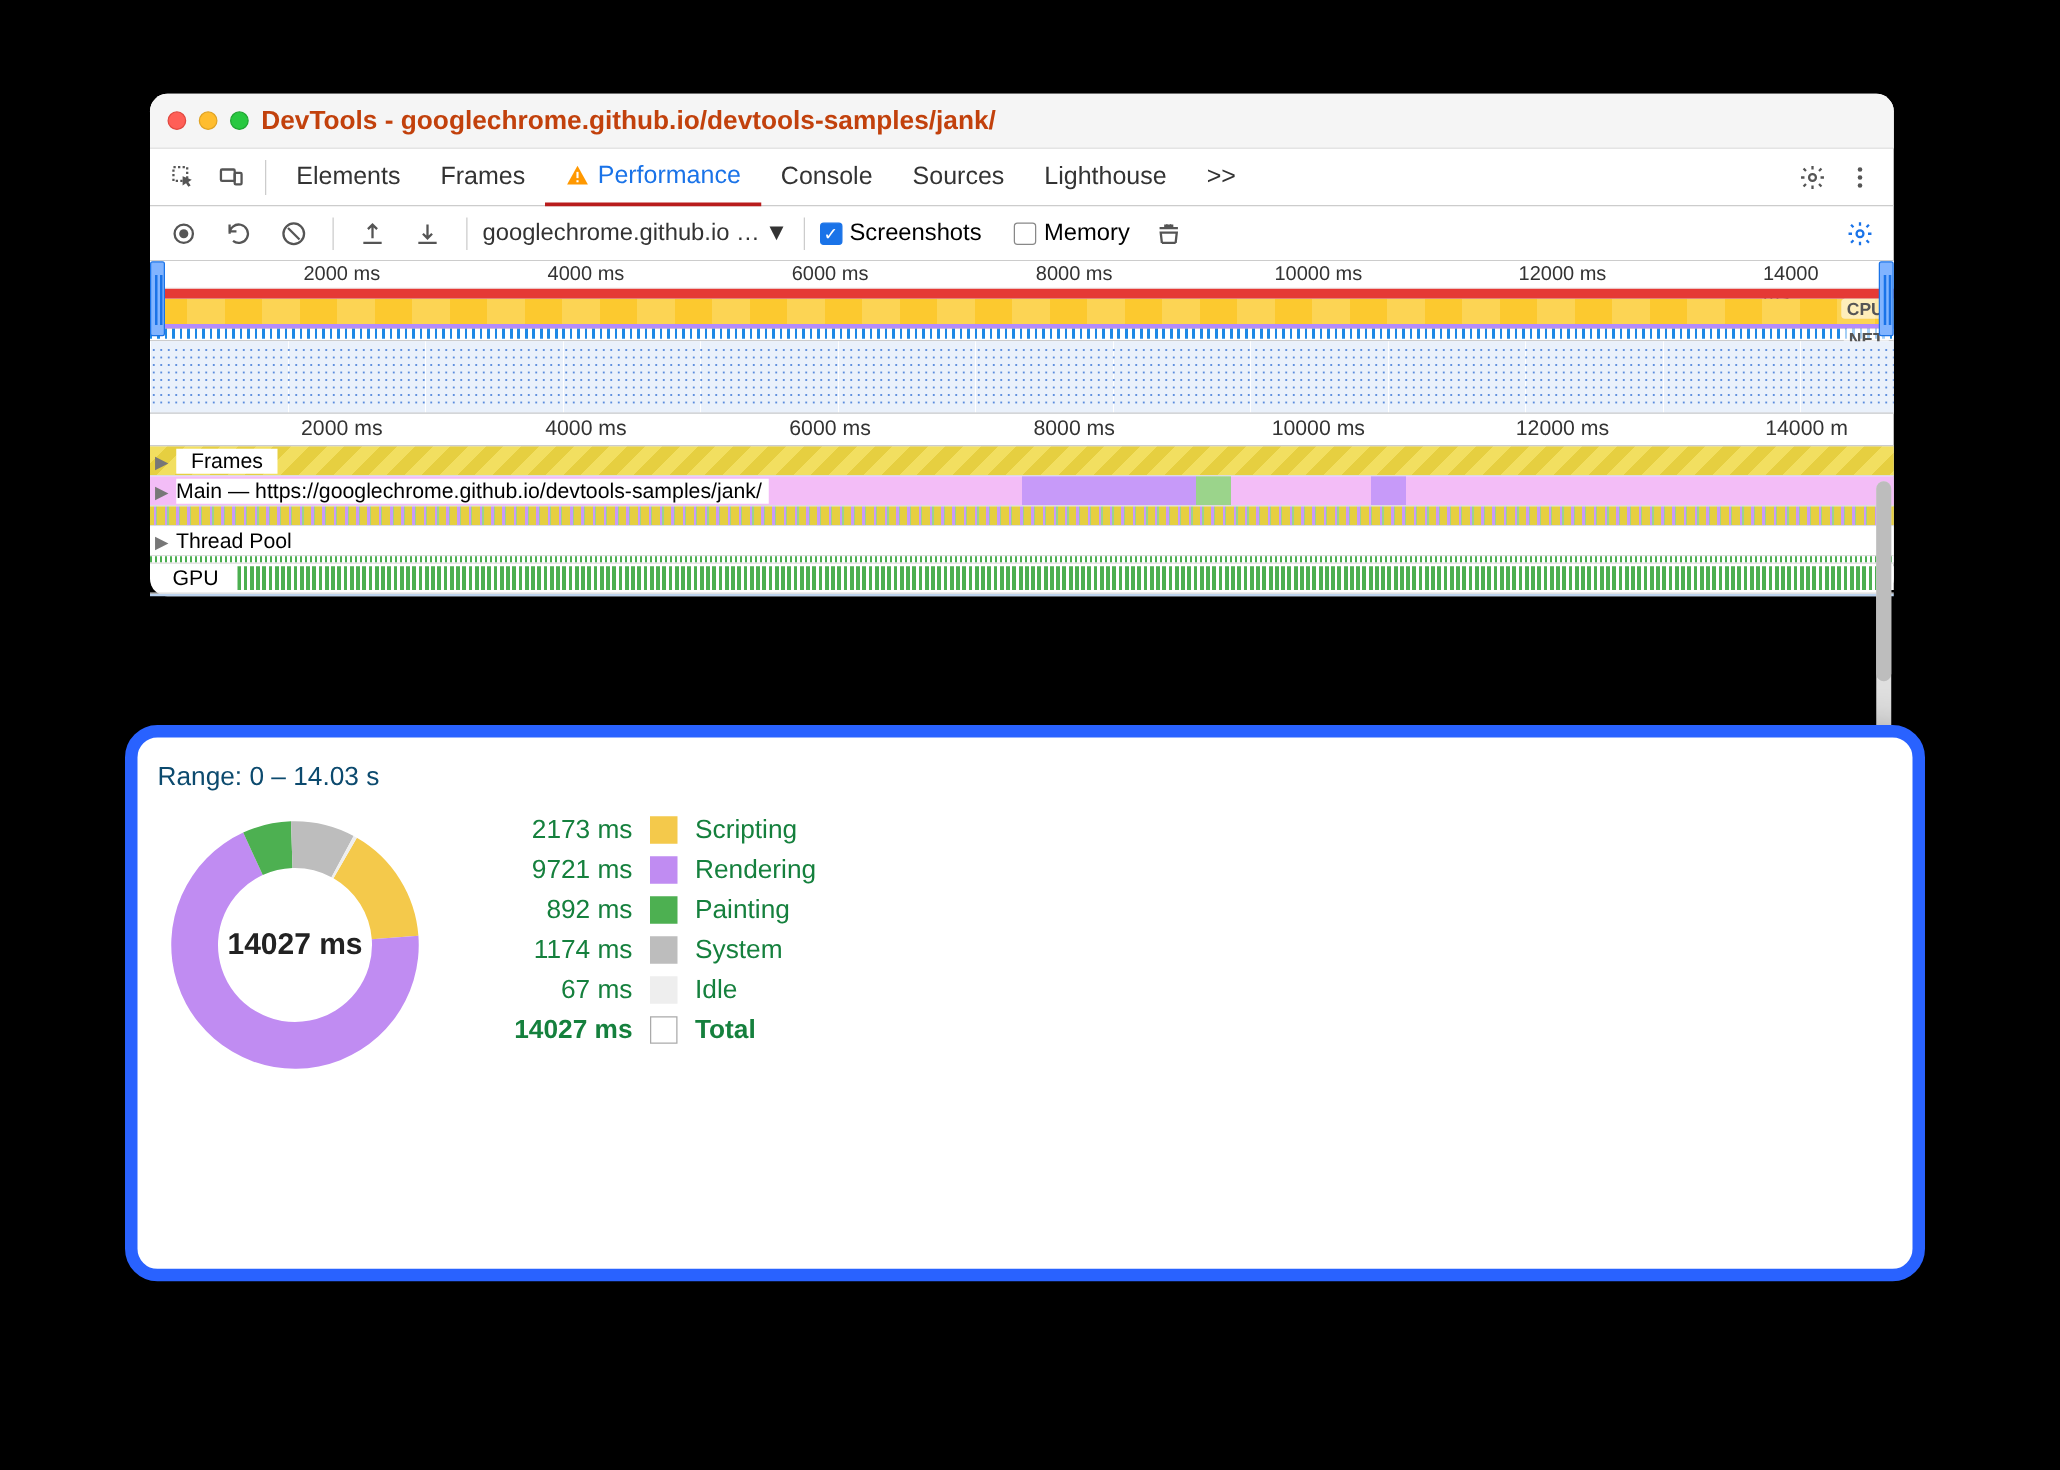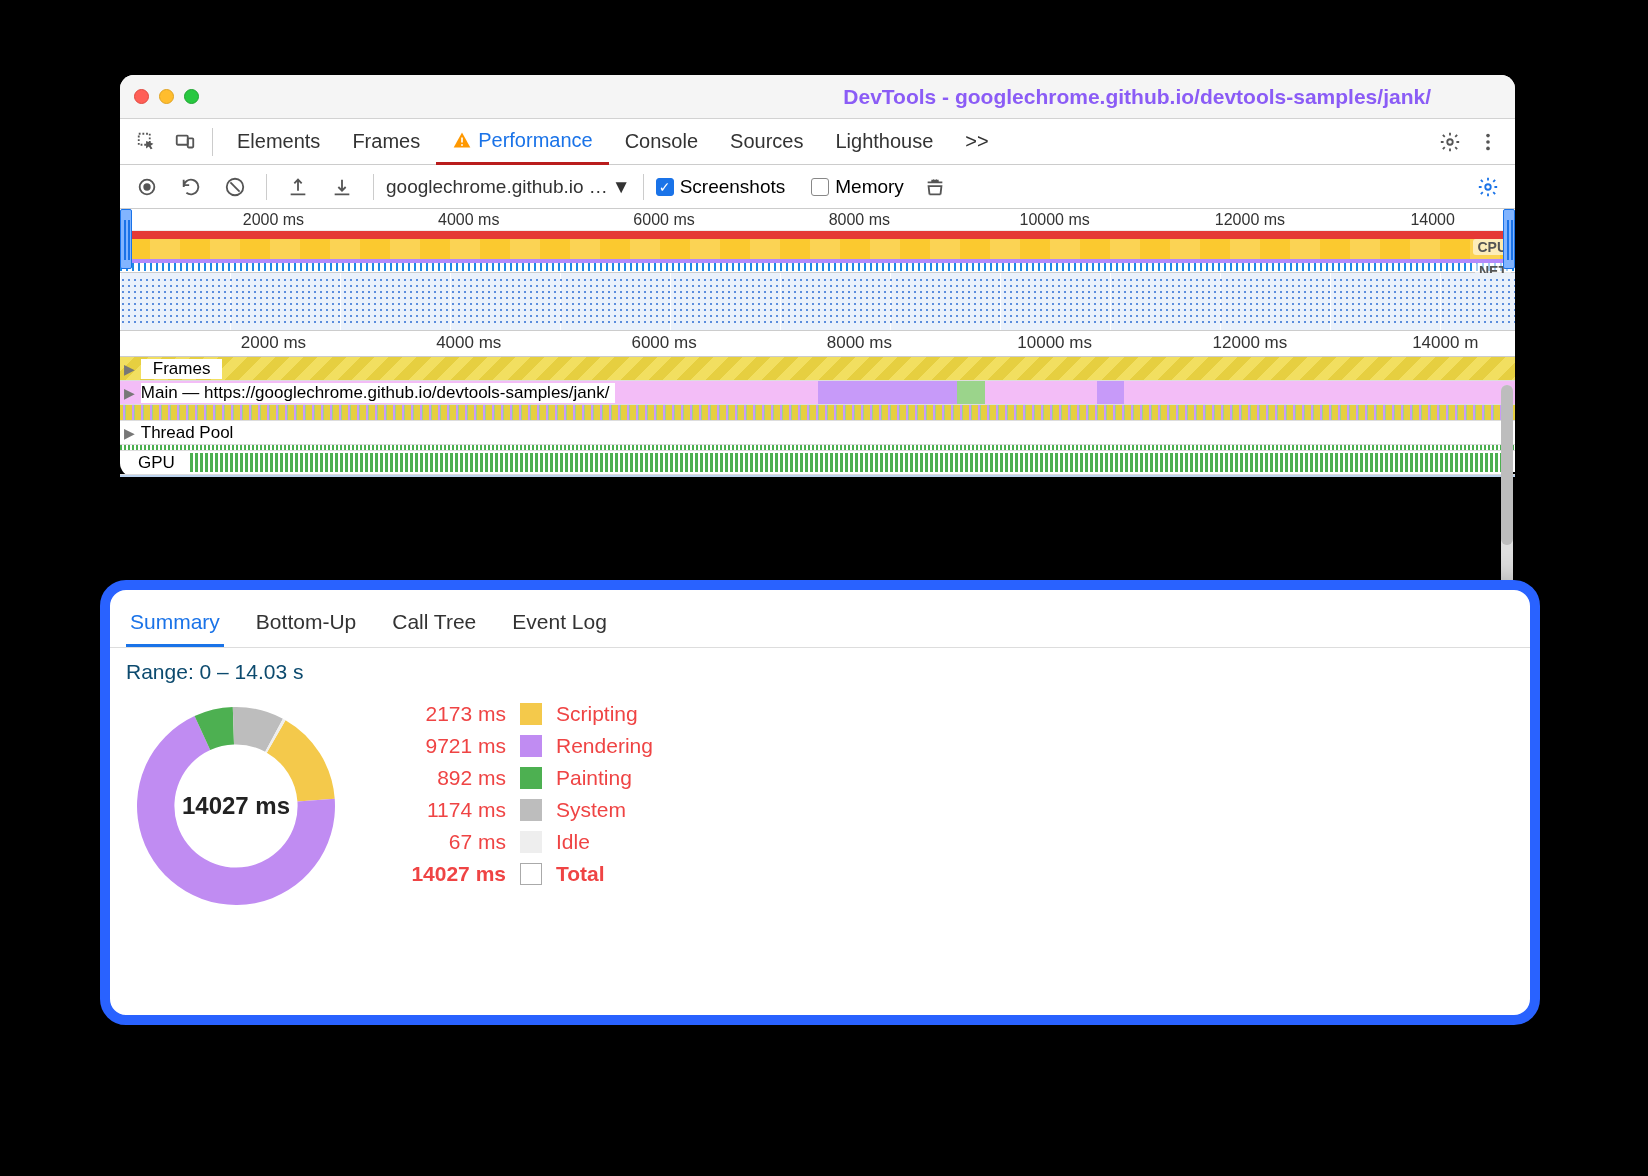--- a/index.html
+++ b/index.html
@@ -29,21 +29,21 @@
     padding: 0 14px;
     gap: 10px;
     border-radius: 14px 14px 0 0;
     background: #f5f5f5;
   }
   .traffic { display: flex; gap: 10px; }
   .tl { width: 15px; height: 15px; border-radius: 50%; }
   .tl.red { background:#ff5f57; border:1px solid #e1483f; }
   .tl.yellow { background:#ffbd2e; border:1px solid #e0a323; }
   .tl.green { background:#28c840; border:1px solid #1fa531; }
-  .title { flex:1; text-align:right; font-weight:600; font-size:21px; color:#8b5cf6; }
+  .title { flex:1; text-align:left; font-weight:600; font-size:21px; color:#c2410c; }
   .tabs {
     height: 46px;
     border-bottom: 1px solid #ccc;
     display: flex;
     align-items: center;
     padding: 0 8px;
     font-size: 20px;
     color:#333;
   }
   .icon-btn {
@@ -159,21 +159,21 @@
   }
   .sum-tabs .st { padding: 6px 4px 10px 4px; cursor:pointer;}
   .sum-tabs .st.active { color:#1a73e8; border-bottom:3px solid #1a73e8; font-weight:500;}
   .range { font-size:21px; padding: 12px 16px 8px 16px; color:#0c4a6e;}
   .donut-area { display:flex; align-items:flex-start; gap:40px; padding: 4px 16px;}
   .donut { position:relative; width:220px; height:220px;}
   .donut .center {
     position:absolute; inset:0; display:flex; align-items:center; justify-content:center;
     font-weight:700; font-size:24px; color:#222;
   }
-  .legend { display:flex; flex-direction:column; gap:8px; font-size:21px; color:#ef4444; margin-top:6px;}
+  .legend { display:flex; flex-direction:column; gap:8px; font-size:21px; color:#15803d; margin-top:6px;}
   .legend-row { display:flex; align-items:center; gap:14px;}
   .legend-row .val { width:120px; text-align:right;}
   .legend-row .sw { width:22px; height:22px;}
   .legend-row .lab {}
   .legend-row.total .val, .legend-row.total .lab { font-weight:700;}
   .legend-row.total .sw { border:1.5px solid #aaa; background:#fff;}
   .sw.scripting{background:#f4c94b;} .sw.rendering{background:#c08cf2;}
   .sw.painting{background:#4db051;} .sw.system{background:#bdbdbd;}
   .sw.idle{background:#eeeeee;}
   .scrollbar { position:absolute; right:2px; top:310px; width:12px; height:260px; background:#e0e0e0; border-radius:6px;}
@@ -360,26 +360,20 @@
     <div class="bars"></div>
   </div>
   <div class="divider-line"></div>
 
   <div class="scrollbar">
     <div class="thumb"></div>
   </div>
 </div>
 
 <div class="highlight-box">
-  <div class="sum-tabs">
-    <div class="st active">Summary</div>
-    <div class="st">Bottom-Up</div>
-    <div class="st">Call Tree</div>
-    <div class="st">Event Log</div>
-  </div>
   <div class="range">Range: 0 – 14.03 s</div>
   <div class="donut-area">
     <div class="donut">
       <svg viewBox="0 0 100 100" width="220" height="220" id="donut-svg">
           <path d="M 72.5 11.02885682970026 A 45 45 0 0 1 94.87739577511287 46.68045960351714 L 77.9237129267369 47.934508197743995 A 28 28 0 0 0 64 25.75128869403572 Z" fill="#f4c94b"></path>
           <path d="M 94.87739577511287 46.68045960351714 A 45 45 0 1 1 31.165307831214307 9.131254351190528 L 38.28063598386668 24.570558262962997 A 28 28 0 1 0 77.9237129267369 47.934508197743995 Z" fill="#c08cf2"></path>
           <path d="M 31.165307831214307 9.131254351190528 A 45 45 0 0 1 48.54726305570515 5.023455497663221 L 49.09607479021654 22.014594531879336 A 28 28 0 0 0 38.28063598386668 24.570558262962997 Z" fill="#4db051"></path>
           <path d="M 48.54726305570515 5.023455497663221 A 45 45 0 0 1 71.32045515003878 10.371245386775207 L 63.266060982246344 25.34210824066013 A 28 28 0 0 0 49.09607479021654 22.014594531879336 Z" fill="#bdbdbd"></path>
           <path d="M 71.32045515003878 10.371245386775207 A 45 45 0 0 1 72.5 11.02885682970026 L 64 25.75128869403572 A 28 28 0 0 0 63.266060982246344 25.34210824066013 Z" fill="#eeeeee"></path>
         </svg>

